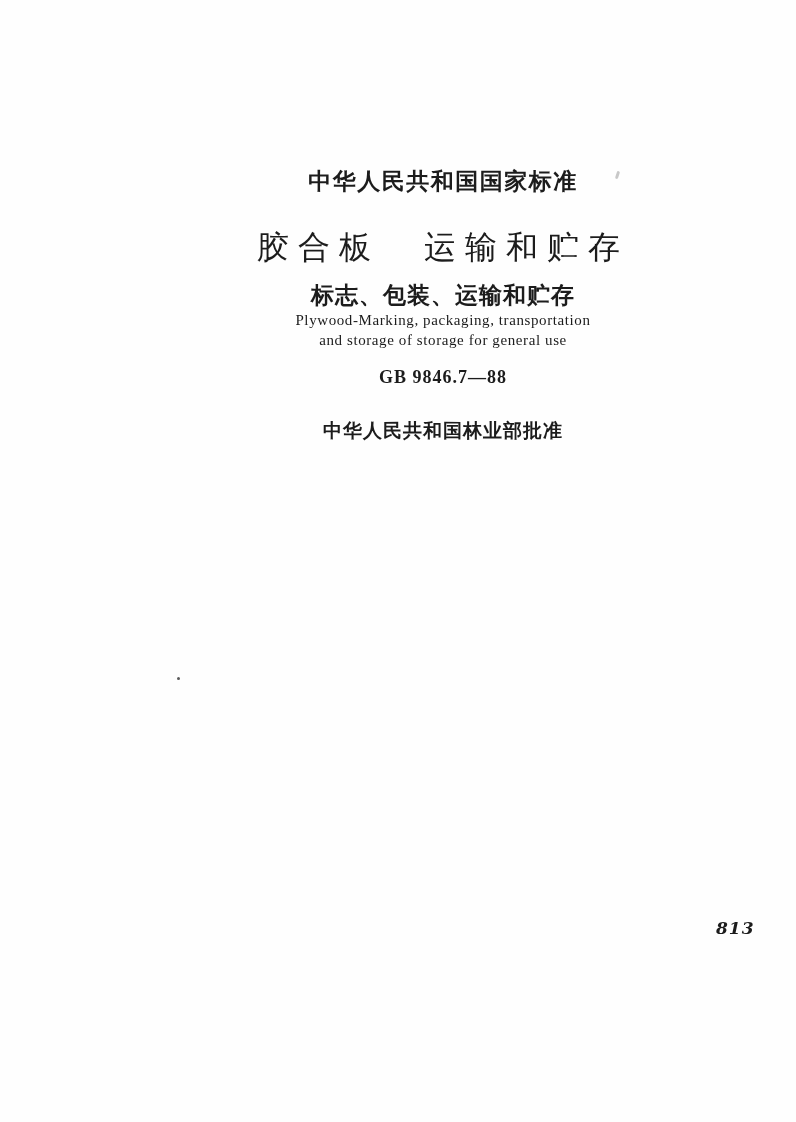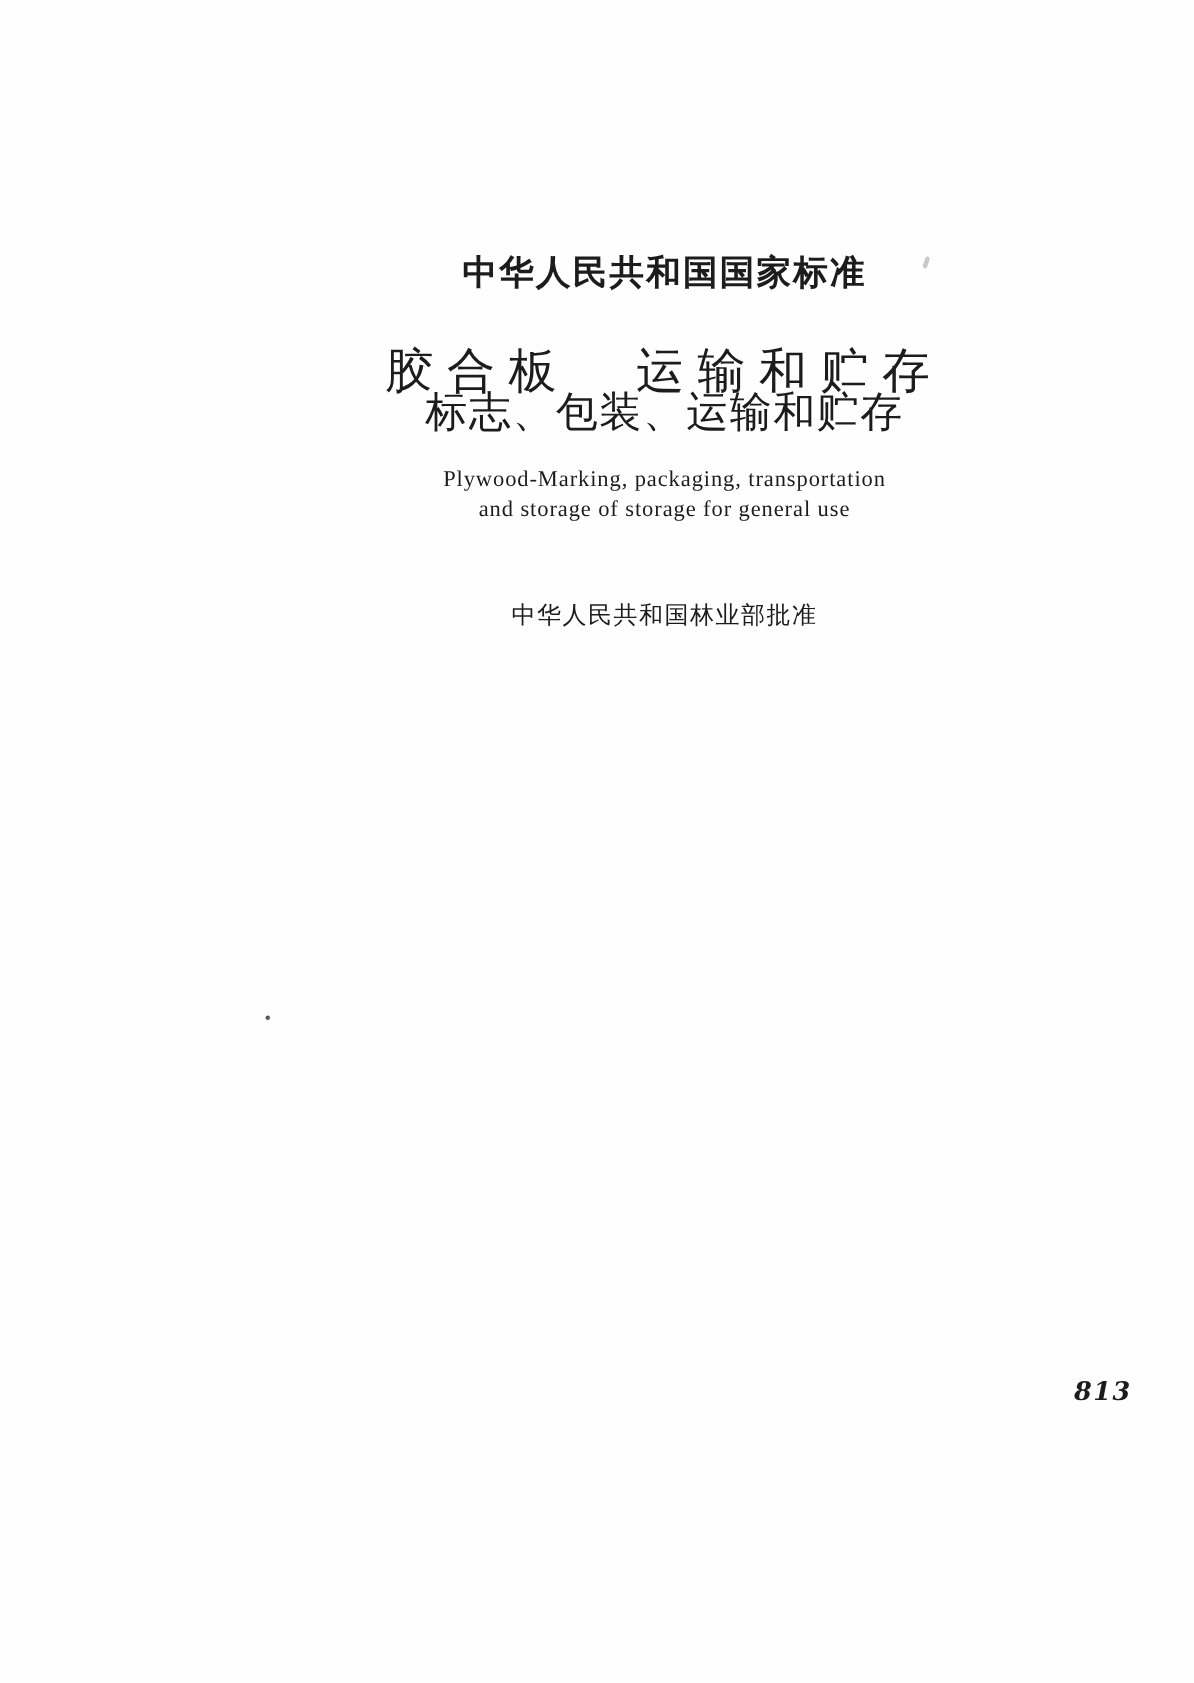--- a/index.html
+++ b/index.html
@@ -38,45 +38,46 @@
     top: 226px;
     font-size: 32px;
     font-weight: 500;
     letter-spacing: 9px;
   }
   .title-gap {
     display: inline-block;
     width: 44px;
   }
   .title-line2 {
-    top: 256px;
-    font-size: 28px;
-    font-weight: 400;
+    top: 280px;
+    font-size: 23px;
+    font-weight: 700;
     letter-spacing: 1px;
   }
   .en-line1 {
     top: 312px;
     font-size: 15px;
     letter-spacing: 0.6px;
   }
   .en-line2 {
     top: 332px;
     font-size: 15px;
     letter-spacing: 0.6px;
   }
   .std-no {
     top: 367px;
     font-size: 18px;
     font-weight: 600;
     letter-spacing: 1px;
   }
   .approval-org {
-    top: 400px;
-    font-size: 16px;
+    top: 418px;
+    font-size: 19px;
     letter-spacing: 1px;
+    font-weight: bold;
   }
   .approval-dates {
     top: 439px;
     font-size: 15px;
     letter-spacing: 0.5px;
   }
   .approval-dates .date-gap {
     display: inline-block;
     width: 22px;
   }
@@ -120,20 +121,21 @@
   <div class="cblock title-line1">
     <span>胶合板</span><span class="title-gap"></span><span>运输和贮存</span>
   </div>
 
   <div class="cblock title-line2">标志、包装、运输和贮存</div>
 
   <div class="cblock en-line1">Plywood-Marking, packaging, transportation</div>
 
   <div class="cblock en-line2">and storage of storage for general use</div>
 
+  <div class="cblock std-no">GB 9846.7—88</div>
 
   <div class="cblock approval-org">中华人民共和国林业部批准</div>
 
 
   <div class="page-number">813</div>
 
   <div class="speck-1"></div>
   <div class="speck-2"></div>
 
 </div>

